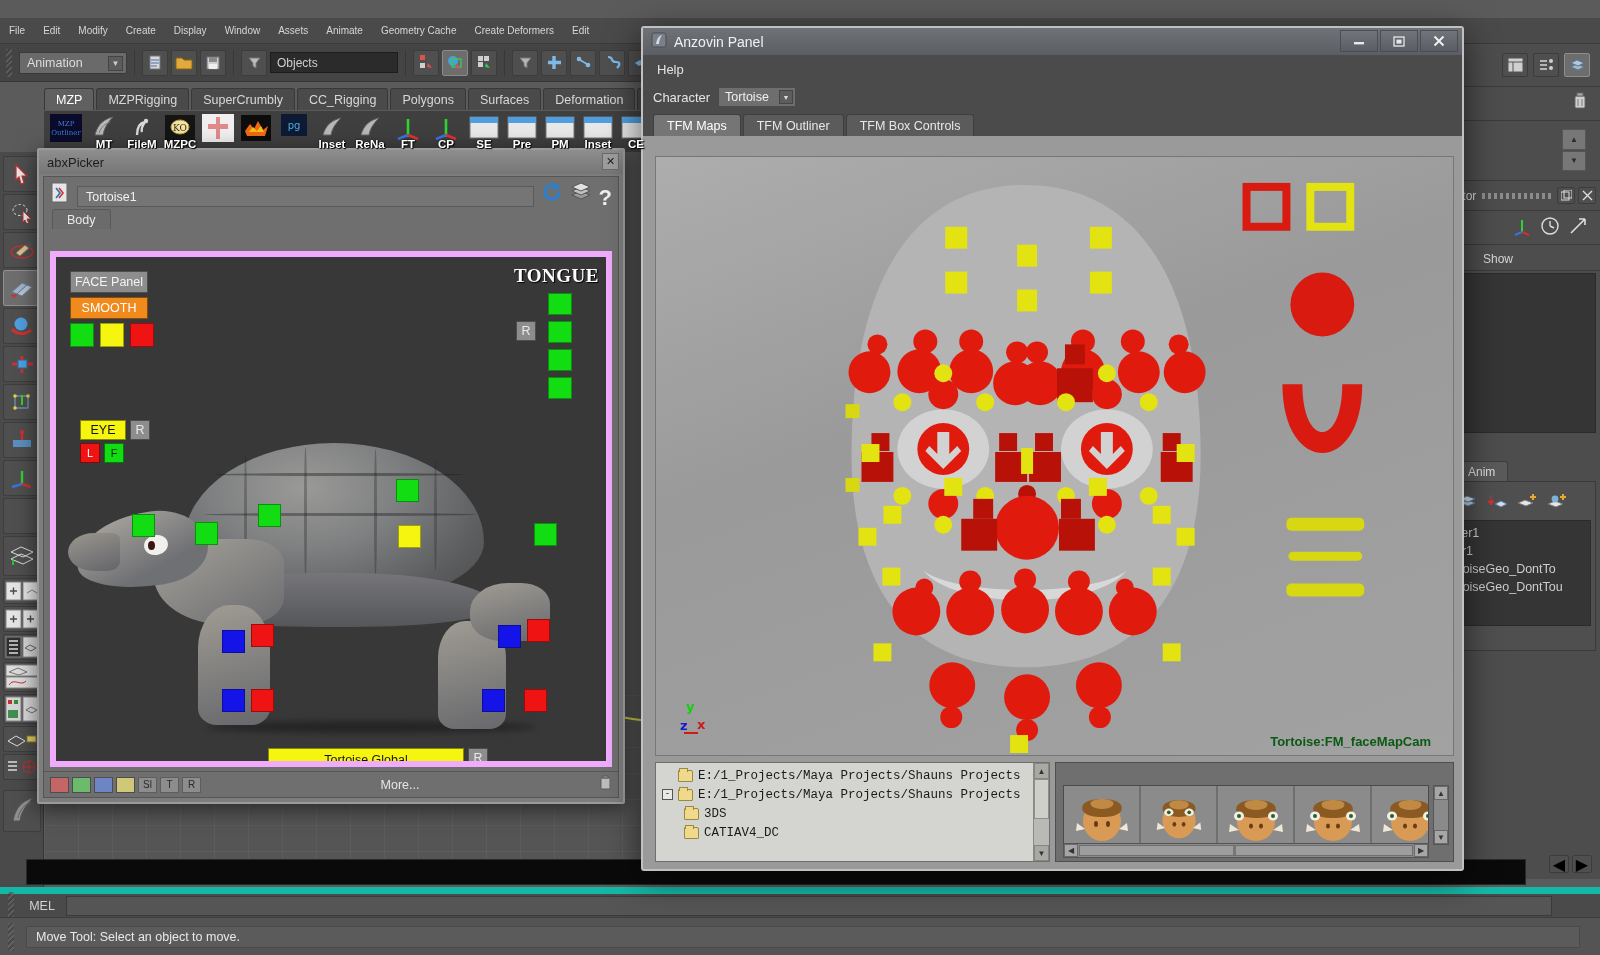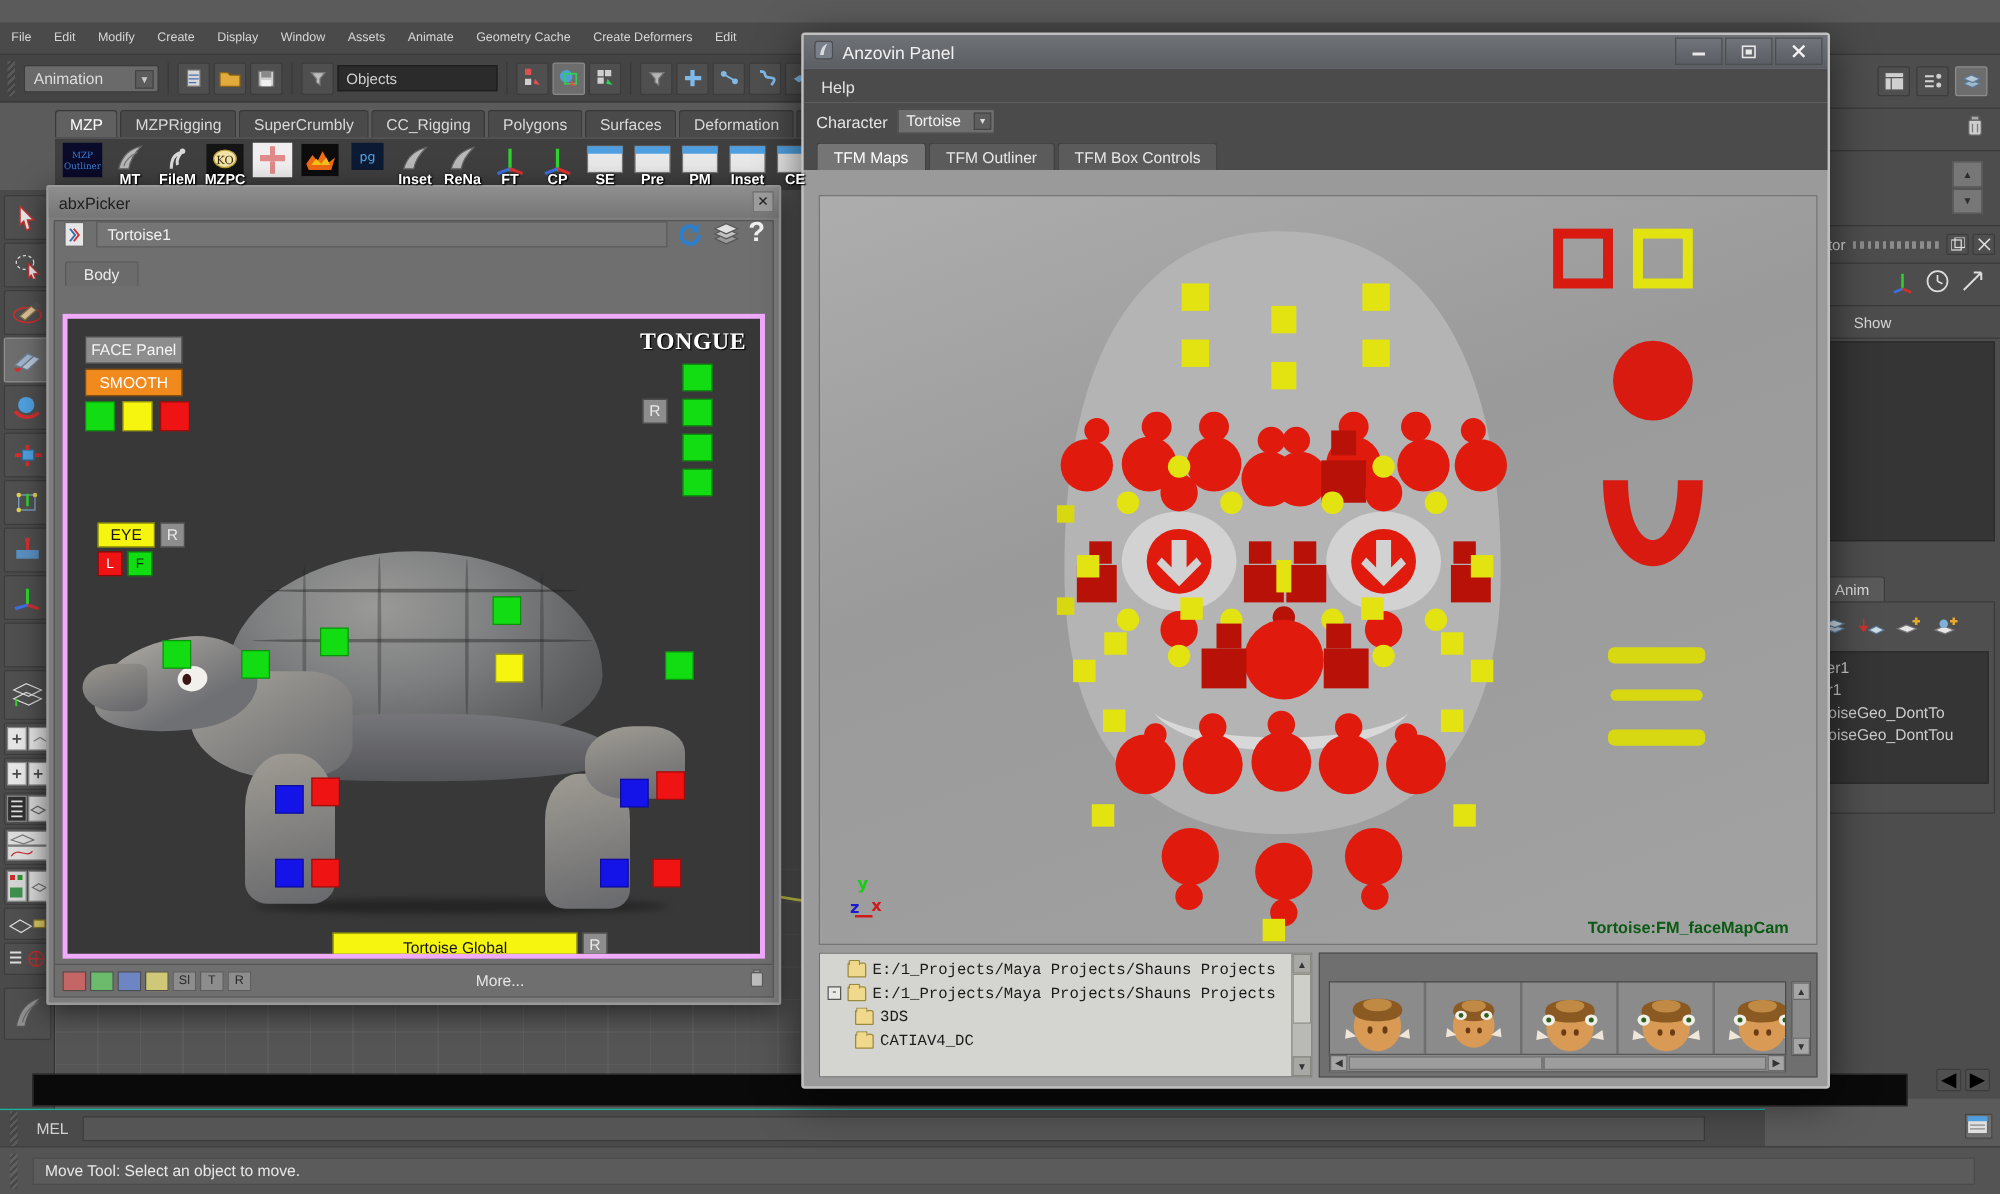--- a/index.html
+++ b/index.html
@@ -121,22 +121,22 @@
   .spinbtns{width:24px;height:42px;display:flex;flex-direction:column;gap:1px;}
   .spinbtns div{flex:1;background:#777;border:1px solid #555;display:flex;
     align-items:center;justify-content:center;font-size:8px;color:#2b2b2b;}
   .rc-tab{height:20px;padding:0 12px;background:#5a5a5a;color:#ddd;font-size:12px;
     display:inline-flex;align-items:center;border:1px solid #3d3d3d;border-bottom:none;
     border-radius:3px 3px 0 0;}
   .layer-item{color:#cdcdcd;font-size:12.5px;padding:2px 4px;white-space:nowrap;overflow:hidden;}
 
   
   .mel-bar{
-    position:absolute;left:0;bottom:38px;width:1412px;height:30px;background:#4a4a4a;
-    display:flex;align-items:center;border-top:1px solid #14b8a6;
+    position:absolute;left:0;bottom:38px;width:1600px;height:30px;background:#4a4a4a;
+    display:flex;align-items:center;border-top:7px solid #14b8a6;
   }
   .mel-label{color:#d2d2d2;font-size:12.5px;width:48px;text-align:center;}
   .mel-input{flex:1;height:20px;background:#555;border:1px solid #3a3a3a;margin-right:48px;}
   .mel-corner{position:absolute;right:6px;bottom:44px;width:22px;height:20px;
      background:#6e6e6e;border:1px solid #444;}
   .status-bar{
     position:absolute;left:0;bottom:0;width:1600px;height:38px;background:#545454;
     display:flex;align-items:center;border-top:1px solid #3d3d3d;
   }
   .status-field{
@@ -166,29 +166,29 @@
   .abx-title {
     height:24px; background:linear-gradient(#8e8e8e,#767676);
     display:flex;align-items:center;padding-left:8px;color:#1d1d1d;font-size:13px;
     position:relative;
   }
   .abx-close{position:absolute;right:4px;top:3px;width:17px;height:17px;
     background:#9d9d9d;border:1px solid #6a6a6a;color:#222;font-size:11px;
     display:flex;align-items:center;justify-content:center;}
   .abx-body{position:absolute;left:4px;top:26px;right:4px;bottom:4px;background:#6f6f6f;
     border:1px solid #565656;}
-  .abx-pathrow{height:30px;display:flex;align-items:flex-start;padding:0 6px;gap:7px;}
+  .abx-pathrow{height:30px;display:flex;align-items:flex-end;padding:0 6px;gap:7px;}
   .abx-pathfield{flex:1;height:21px;background:#757575;border:1px solid #5a5a5a;
     display:flex;align-items:center;padding-left:8px;color:#f0f0f0;font-size:12.5px;}
   .abx-tabrow{height:22px;display:flex;align-items:flex-end;padding-left:8px;}
   .abx-tab{height:20px;padding:0 14px;background:#6b6b6b;color:#eaeaea;font-size:12.5px;
     display:flex;align-items:center;border:1px solid #595959;border-bottom:none;
     border-radius:3px 3px 0 0;}
   .abx-canvas{position:absolute;left:6px;top:74px;right:6px;bottom:30px;
-    background:#383838;border:4px solid #f0abfc;overflow:hidden;}
+    background:#383838;border:6px solid #f0abfc;overflow:hidden;}
   .abx-footer{position:absolute;left:0;right:0;bottom:0;height:26px;background:#6f6f6f;
     border-top:1px solid #565656;display:flex;align-items:center;padding:0 6px;gap:3px;}
   .sw{width:19px;height:16px;border:1px solid #4d4d4d;}
   .mini-btn{width:19px;height:16px;background:#8d8d8d;border:1px solid #5d5d5d;
     color:#2a2a2a;font-size:10px;display:flex;align-items:center;justify-content:center;}
   .more-lbl{flex:1;text-align:center;color:#e6e6e6;font-size:12.5px;}
 
   .picker-btn{position:absolute;display:flex;align-items:center;justify-content:center;
     font-size:12.5px;border:1px solid rgba(0,0,0,.45);}
   .marker{position:absolute;border:1px solid rgba(0,0,0,.35);}

